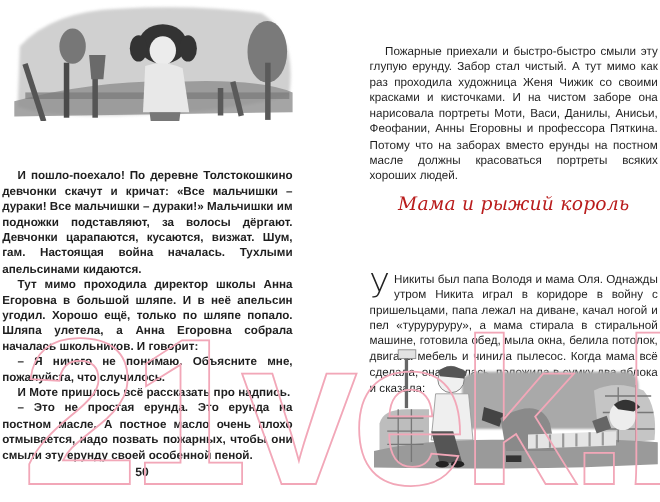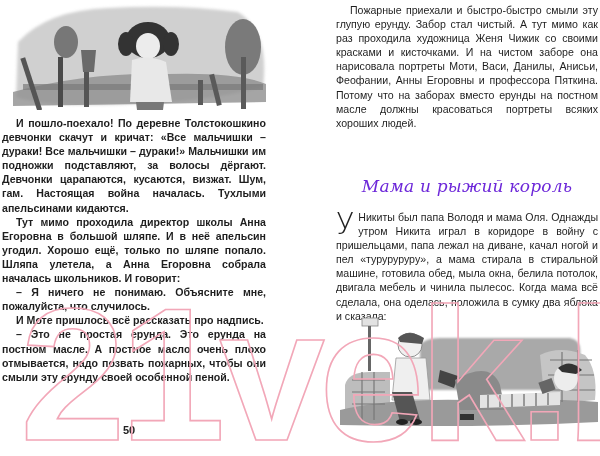--- a/index.html
+++ b/index.html
@@ -14,33 +14,33 @@
 
     .illus-top {
       position:absolute; left:8px; top:2px; width:262px; height:108px;
     }
     .illus-bottom {
       position:absolute; left:30px; top:310px; width:270px; height:135px;
     }
 
     .text-col {
       position:absolute; font-size:10.6px; line-height:14.1px;
-      text-align:justify; hyphens:manual;
+      text-align:justify; hyphens:manual;margin-top:37px;
     }
     .left-text { left:2px; top:116px; width:264px; }
     .right-text-top { left:36px; top:3px; width:262px; }
     .right-text-bottom { left:36px; top:210px; width:262px; }
 
     .text-col p { margin:0; text-indent:14px; }
     .text-col p.noindent { text-indent:0; }
 
     .chapter-title {
       position:absolute; left:36px; top:176px; width:262px; text-align:center;
       font-family:"DejaVu Serif", serif; font-style:italic; font-size:17px;
-      color:#6d28d9; letter-spacing:0.2px;
+      color:#b91c1c; letter-spacing:0.2px;
     }
 
     .dropcap {
       float:left; font-size:30px; line-height:26px; margin:1px 4px 0 0;
       font-family:"DejaVu Sans", sans-serif; font-weight:300; color:#222;
     }
 
     .page-number {
       position:absolute; left:123px; top:424px; font-size:11px; color:#222;text-align:right;
     }

